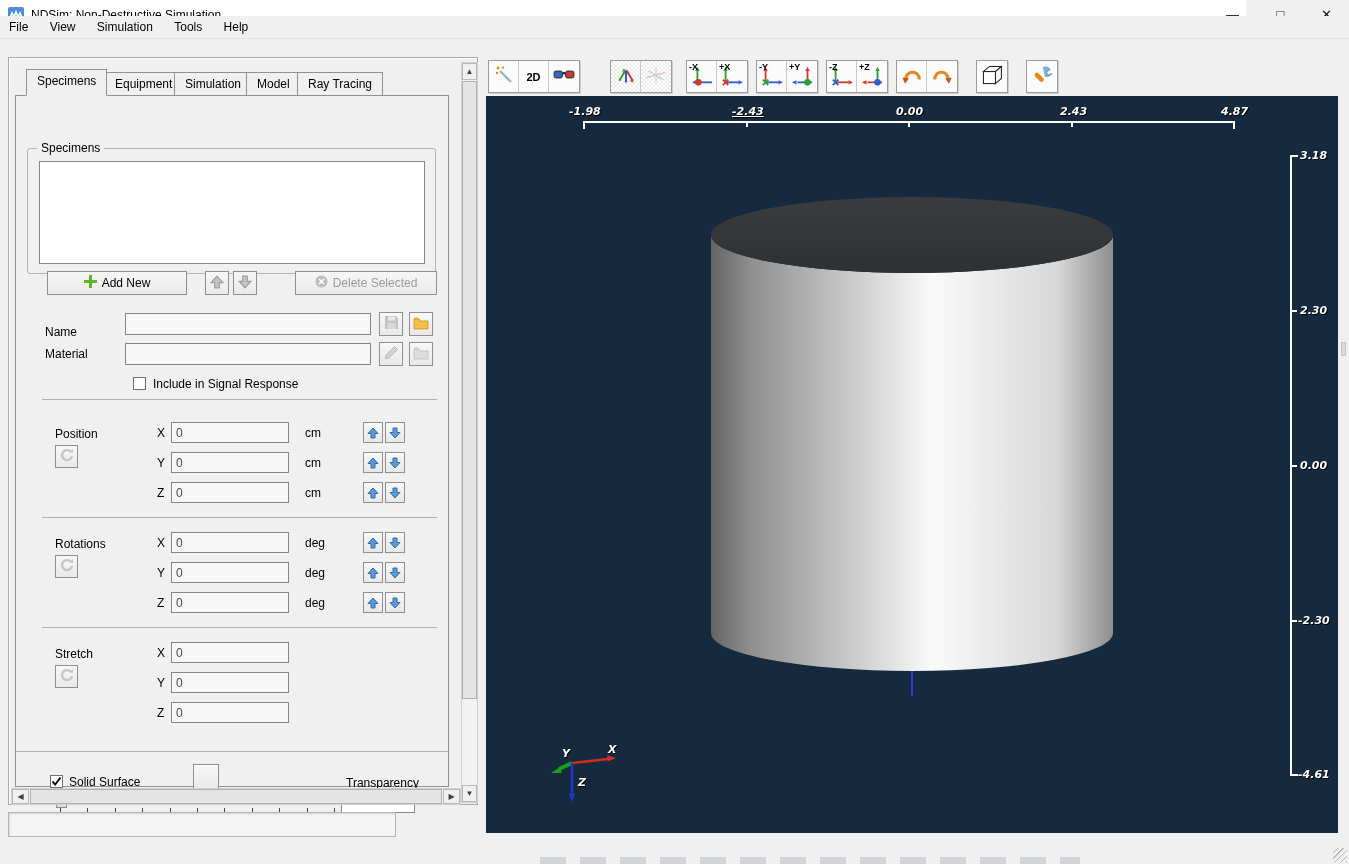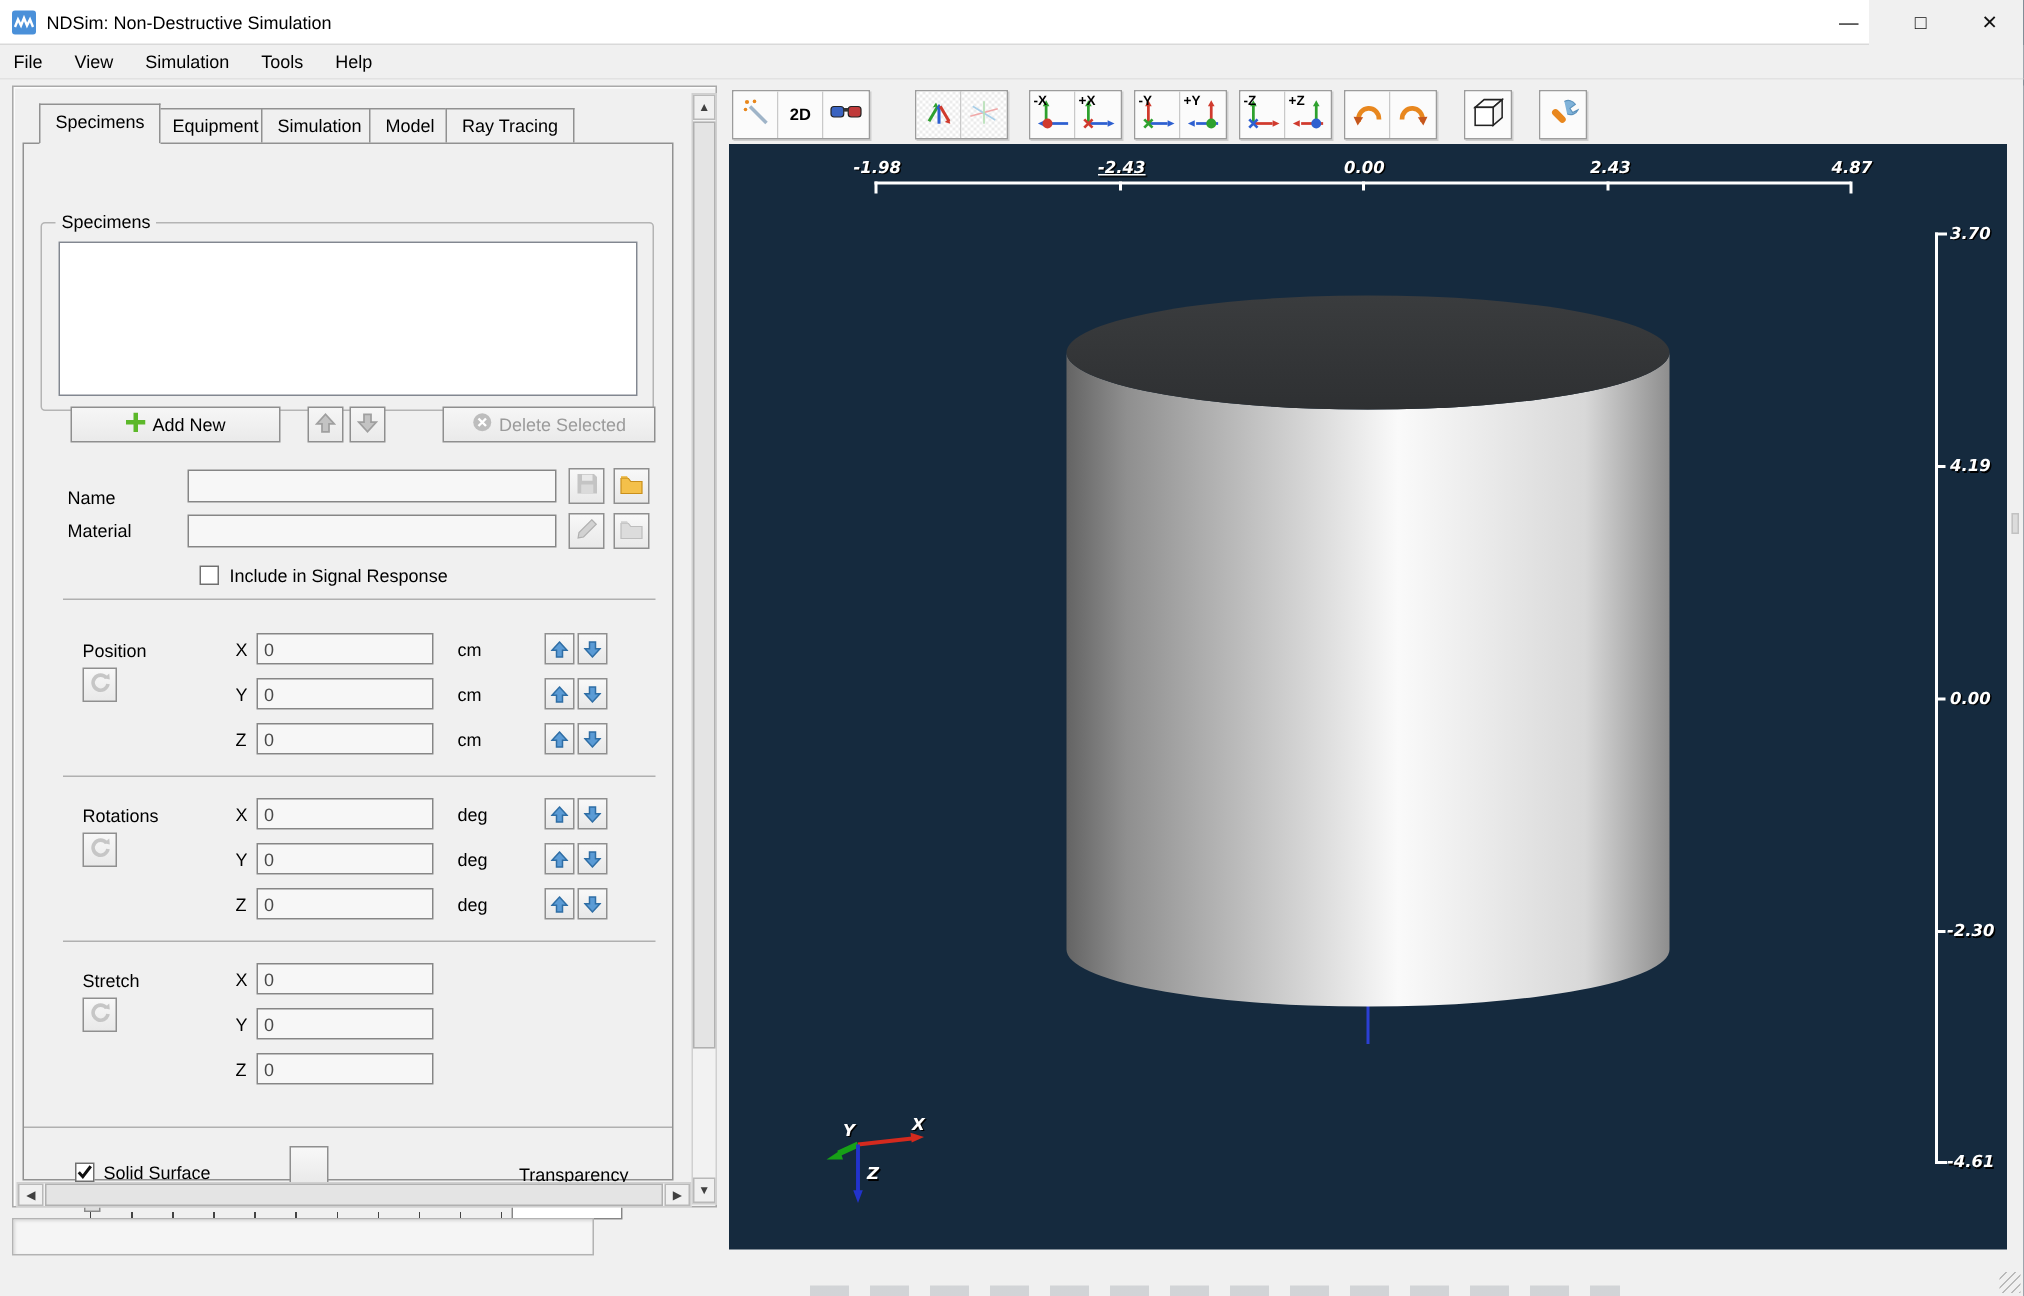--- a/index.html
+++ b/index.html
@@ -6,21 +6,21 @@
   html,body { width:1349px; height:864px; overflow:hidden; }
   body { font-family:"Liberation Sans", sans-serif; font-size:12px; color:#000; background:#f0f0f0; position:relative; }
   .abs { position:absolute; }
 
   
   .titlebar { left:0; top:0; width:1246px; height:30px; background:#ffffff; border-bottom:1px solid #d9d9d9; }
   .app-icon { left:8px; top:7px; width:16px; height:16px; background:#4a90d9; border-radius:2px; }
   .app-icon svg { position:absolute; left:0; top:0; }
   .title-text { left:31px; top:8px; font-size:12px; color:#000; }
   .wctl { top:0px; width:45px; height:30px; text-align:center; line-height:30px; font-size:13px; color:#111; cursor:default; }
-  .menubar { left:0; top:30px; width:1349px; height:23px; background:#f0f0f0; border-bottom:1px solid #e2e2e2; }
+  .menubar { left:0; top:16px; width:1349px; height:23px; background:#f0f0f0; border-bottom:1px solid #e2e2e2; }
   .menu-item { display:inline-block; padding:4px 9px 0 9px; height:23px; font-size:12px; }
 
   
   .panel { left:8px; top:57px; width:470px; height:748px; background:#f0f0f0; border:1px solid #a9a9a9; box-shadow:inset 1px 1px 0 #fdfdfd; }
   .tabpage { left:6px; top:37px; width:434px; height:692px; border:1px solid #919191; background:#f0f0f0; }
   .tab { position:absolute; top:14px; height:24px; background:#f0f0f0; border:1px solid #919191; border-bottom:none; padding:4px 10px 0 10px; font-size:12px; }
   .tab.active { top:11px; height:27px; background:#f0f0f0; z-index:3; border-bottom:1px solid #f0f0f0; }
   .groupbox { border:1px solid #b4b4b4; border-radius:3px; }
   .grouplegend { position:absolute; top:-8px; left:9px; background:#f0f0f0; padding:0 4px; font-size:12px; }
   .listbox { background:#ffffff; border:1px solid #828790; }
@@ -492,22 +492,22 @@
     <span class="ruler-lbl" style="left:735px; top:9px;">4.87</span>
   </div>
 
   <div>
     <div class="tick" style="left:804px; top:59px; width:2px; height:621px;"></div>
     <div class="tick" style="left:804px; top:59px;  width:8px; height:2px;"></div>
     <div class="tick" style="left:804px; top:214px; width:7px; height:2px;"></div>
     <div class="tick" style="left:804px; top:369px; width:7px; height:2px;"></div>
     <div class="tick" style="left:804px; top:524px; width:7px; height:2px;"></div>
     <div class="tick" style="left:804px; top:678px; width:8px; height:2px;"></div>
-    <span class="ruler-lbl" style="left:814px; top:53px;">3.70</span>
-    <span class="ruler-lbl" style="left:814px; top:208px;">4.19</span>
+    <span class="ruler-lbl" style="left:814px; top:53px;">3.18</span>
+    <span class="ruler-lbl" style="left:814px; top:208px;">2.30</span>
     <span class="ruler-lbl" style="left:814px; top:363px;">0.00</span>
     <span class="ruler-lbl" style="left:812px; top:518px;">-2.30</span>
     <span class="ruler-lbl" style="left:812px; top:672px;">-4.61</span>
   </div>
 
   <div class="abs" style="left:36px; top:638px; width:130px; height:95px;">
     <svg width="130" height="95" viewBox="0 0 130 95">
       <line x1="50" y1="29" x2="86" y2="25" stroke="#d42a1e" stroke-width="2.6"></line>
       <path d="M94 24 l-9 -2.8 .8 6.4 z" fill="#d42a1e"></path>
       <line x1="50" y1="29" x2="37" y2="35" stroke="#17a017" stroke-width="4"></line>

